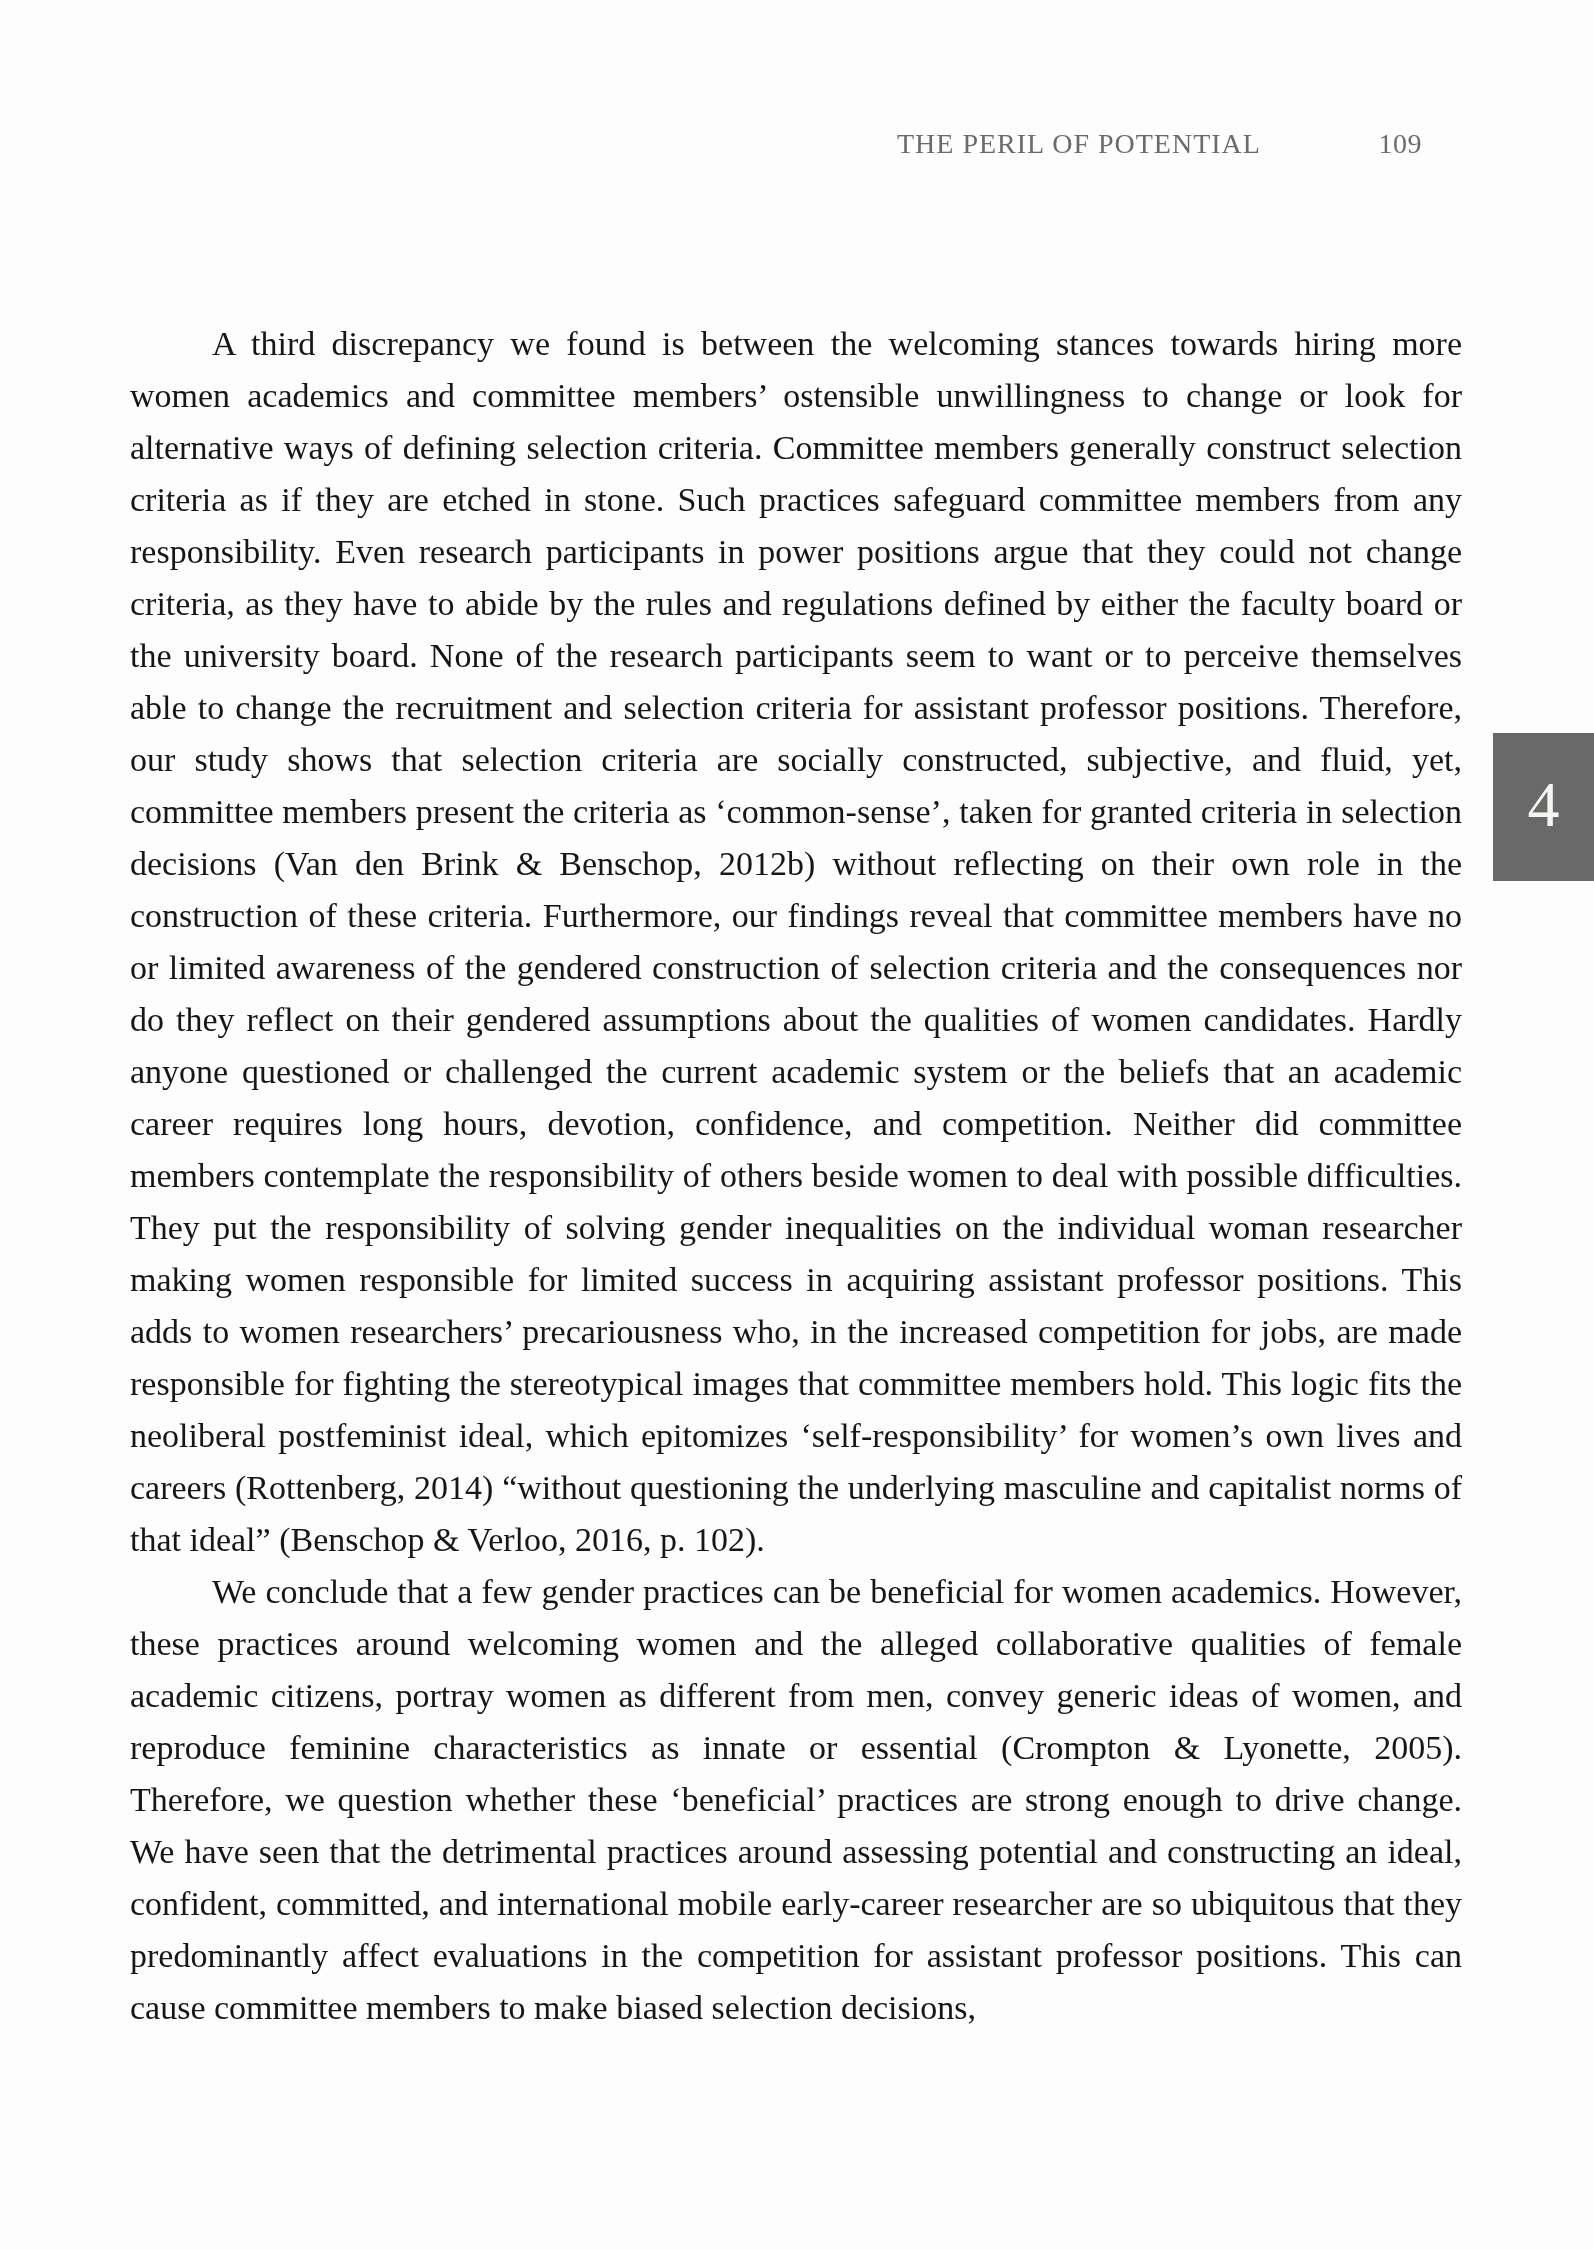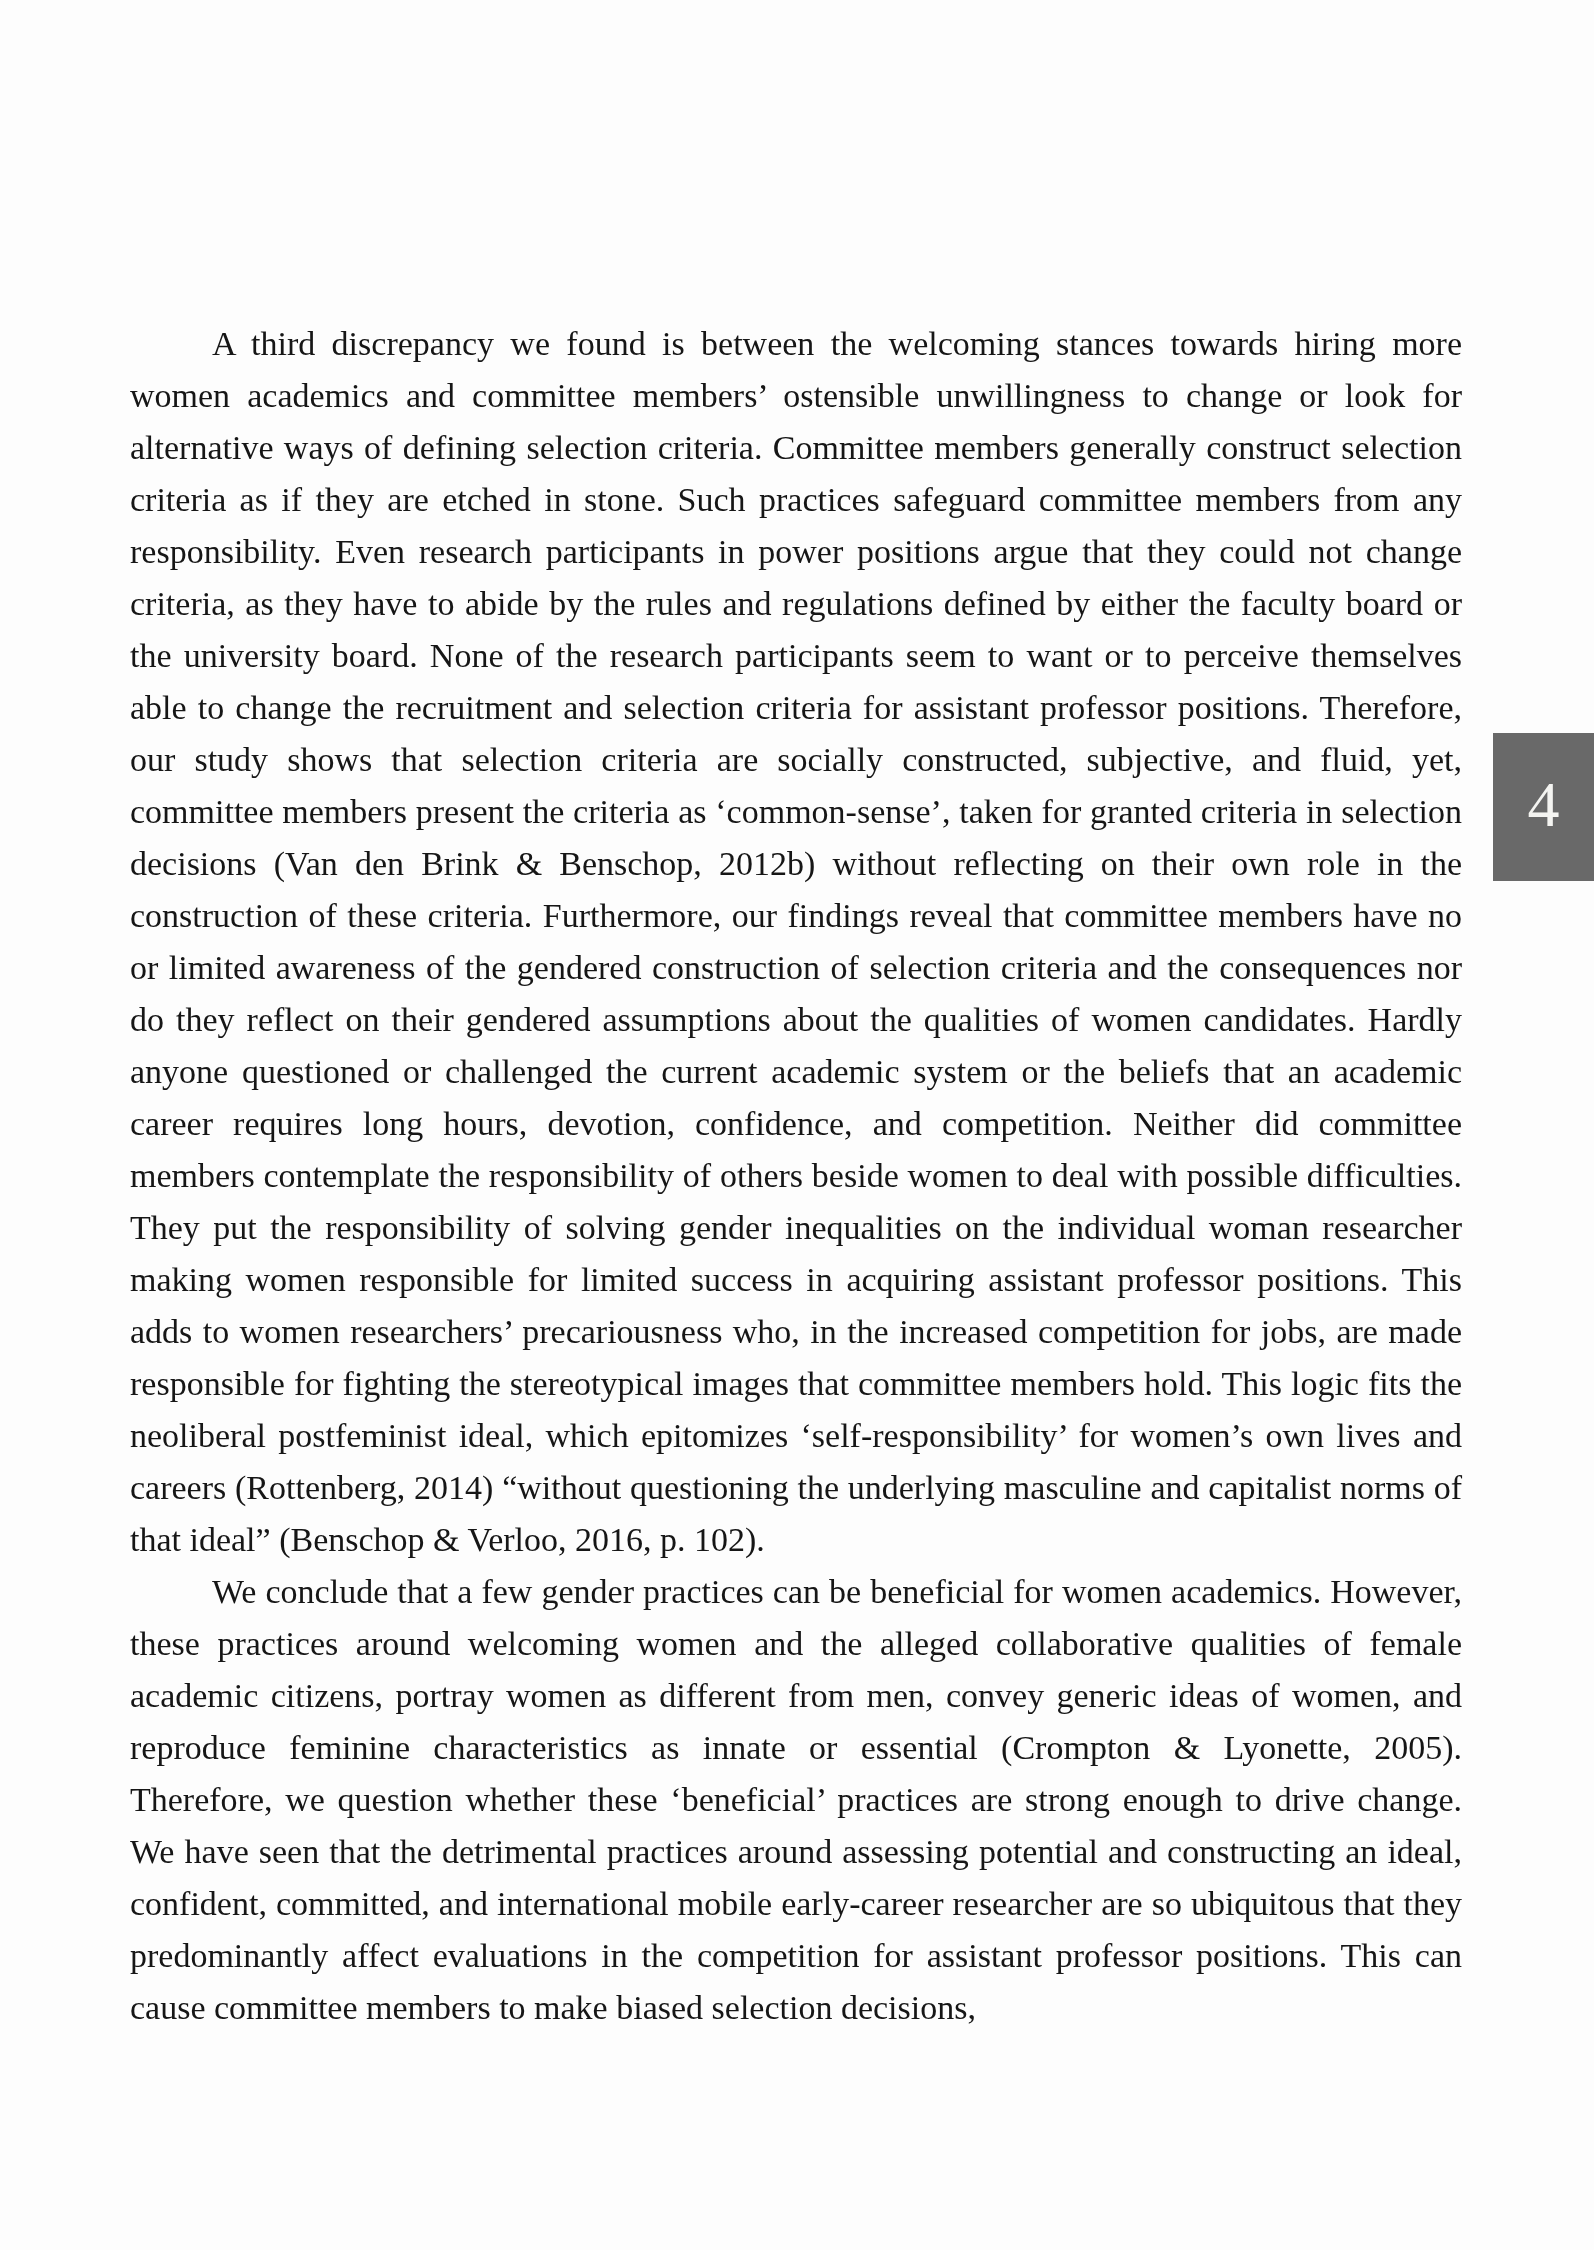--- a/index.html
+++ b/index.html
@@ -64,20 +64,24 @@
     font-family: "Liberation Serif", serif;
     line-height: 1;
     padding-bottom: 4px;
   }
 </style>
 </head>
 <body>
 
 <div class="page">
 
+  <div class="running-header">
+    <span class="running-title">THE PERIL OF POTENTIAL</span>
+    <span class="page-number">109</span>
+  </div>
 
   <div class="body-text">
     <p>A third discrepancy we found is between the welcoming stances towards hiring more women academics and committee members’ ostensible unwillingness to change or look for alternative ways of defining selection criteria. Committee members generally construct selection criteria as if they are etched in stone. Such practices safeguard committee members from any responsibility. Even research participants in power positions argue that they could not change criteria, as they have to abide by the rules and regulations defined by either the faculty board or the university board. None of the research participants seem to want or to perceive themselves able to change the recruitment and selection criteria for assistant professor positions. Therefore, our study shows that selection criteria are socially constructed, subjective, and fluid, yet, committee members present the criteria as ‘common-sense’, taken for granted criteria in selection decisions (Van den Brink &amp; Benschop, 2012b) without reflecting on their own role in the construction of these criteria. Furthermore, our findings reveal that committee members have no or limited awareness of the gendered construction of selection criteria and the consequences nor do they reflect on their gendered assumptions about the qualities of women candidates. Hardly anyone questioned or challenged the current academic system or the beliefs that an academic career requires long hours, devotion, confidence, and competition. Neither did committee members contemplate the responsibility of others beside women to deal with possible difficulties. They put the responsibility of solving gender inequalities on the individual woman researcher making women responsible for limited success in acquiring assistant professor positions. This adds to women researchers’ precariousness who, in the increased competition for jobs, are made responsible for fighting the stereotypical images that committee members hold. This logic fits the neoliberal postfeminist ideal, which epitomizes ‘self-responsibility’ for women’s own lives and careers (Rottenberg, 2014) “without questioning the underlying masculine and capitalist norms of that ideal” (Benschop &amp; Verloo, 2016, p. 102).</p>
     <p>We conclude that a few gender practices can be beneficial for women academics. However, these practices around welcoming women and the alleged collaborative qualities of female academic citizens, portray women as different from men, convey generic ideas of women, and reproduce feminine characteristics as innate or essential (Crompton &amp; Lyonette, 2005). Therefore, we question whether these ‘beneficial’ practices are strong enough to drive change. We have seen that the detrimental practices around assessing potential and constructing an ideal, confident, committed, and international mobile early-career researcher are so ubiquitous that they predominantly affect evaluations in the competition for assistant professor positions. This can cause committee members to make biased selection decisions,</p>
   </div>
 
   <div class="chapter-tab">
     <span class="tab-number">4</span>
   </div>
 

